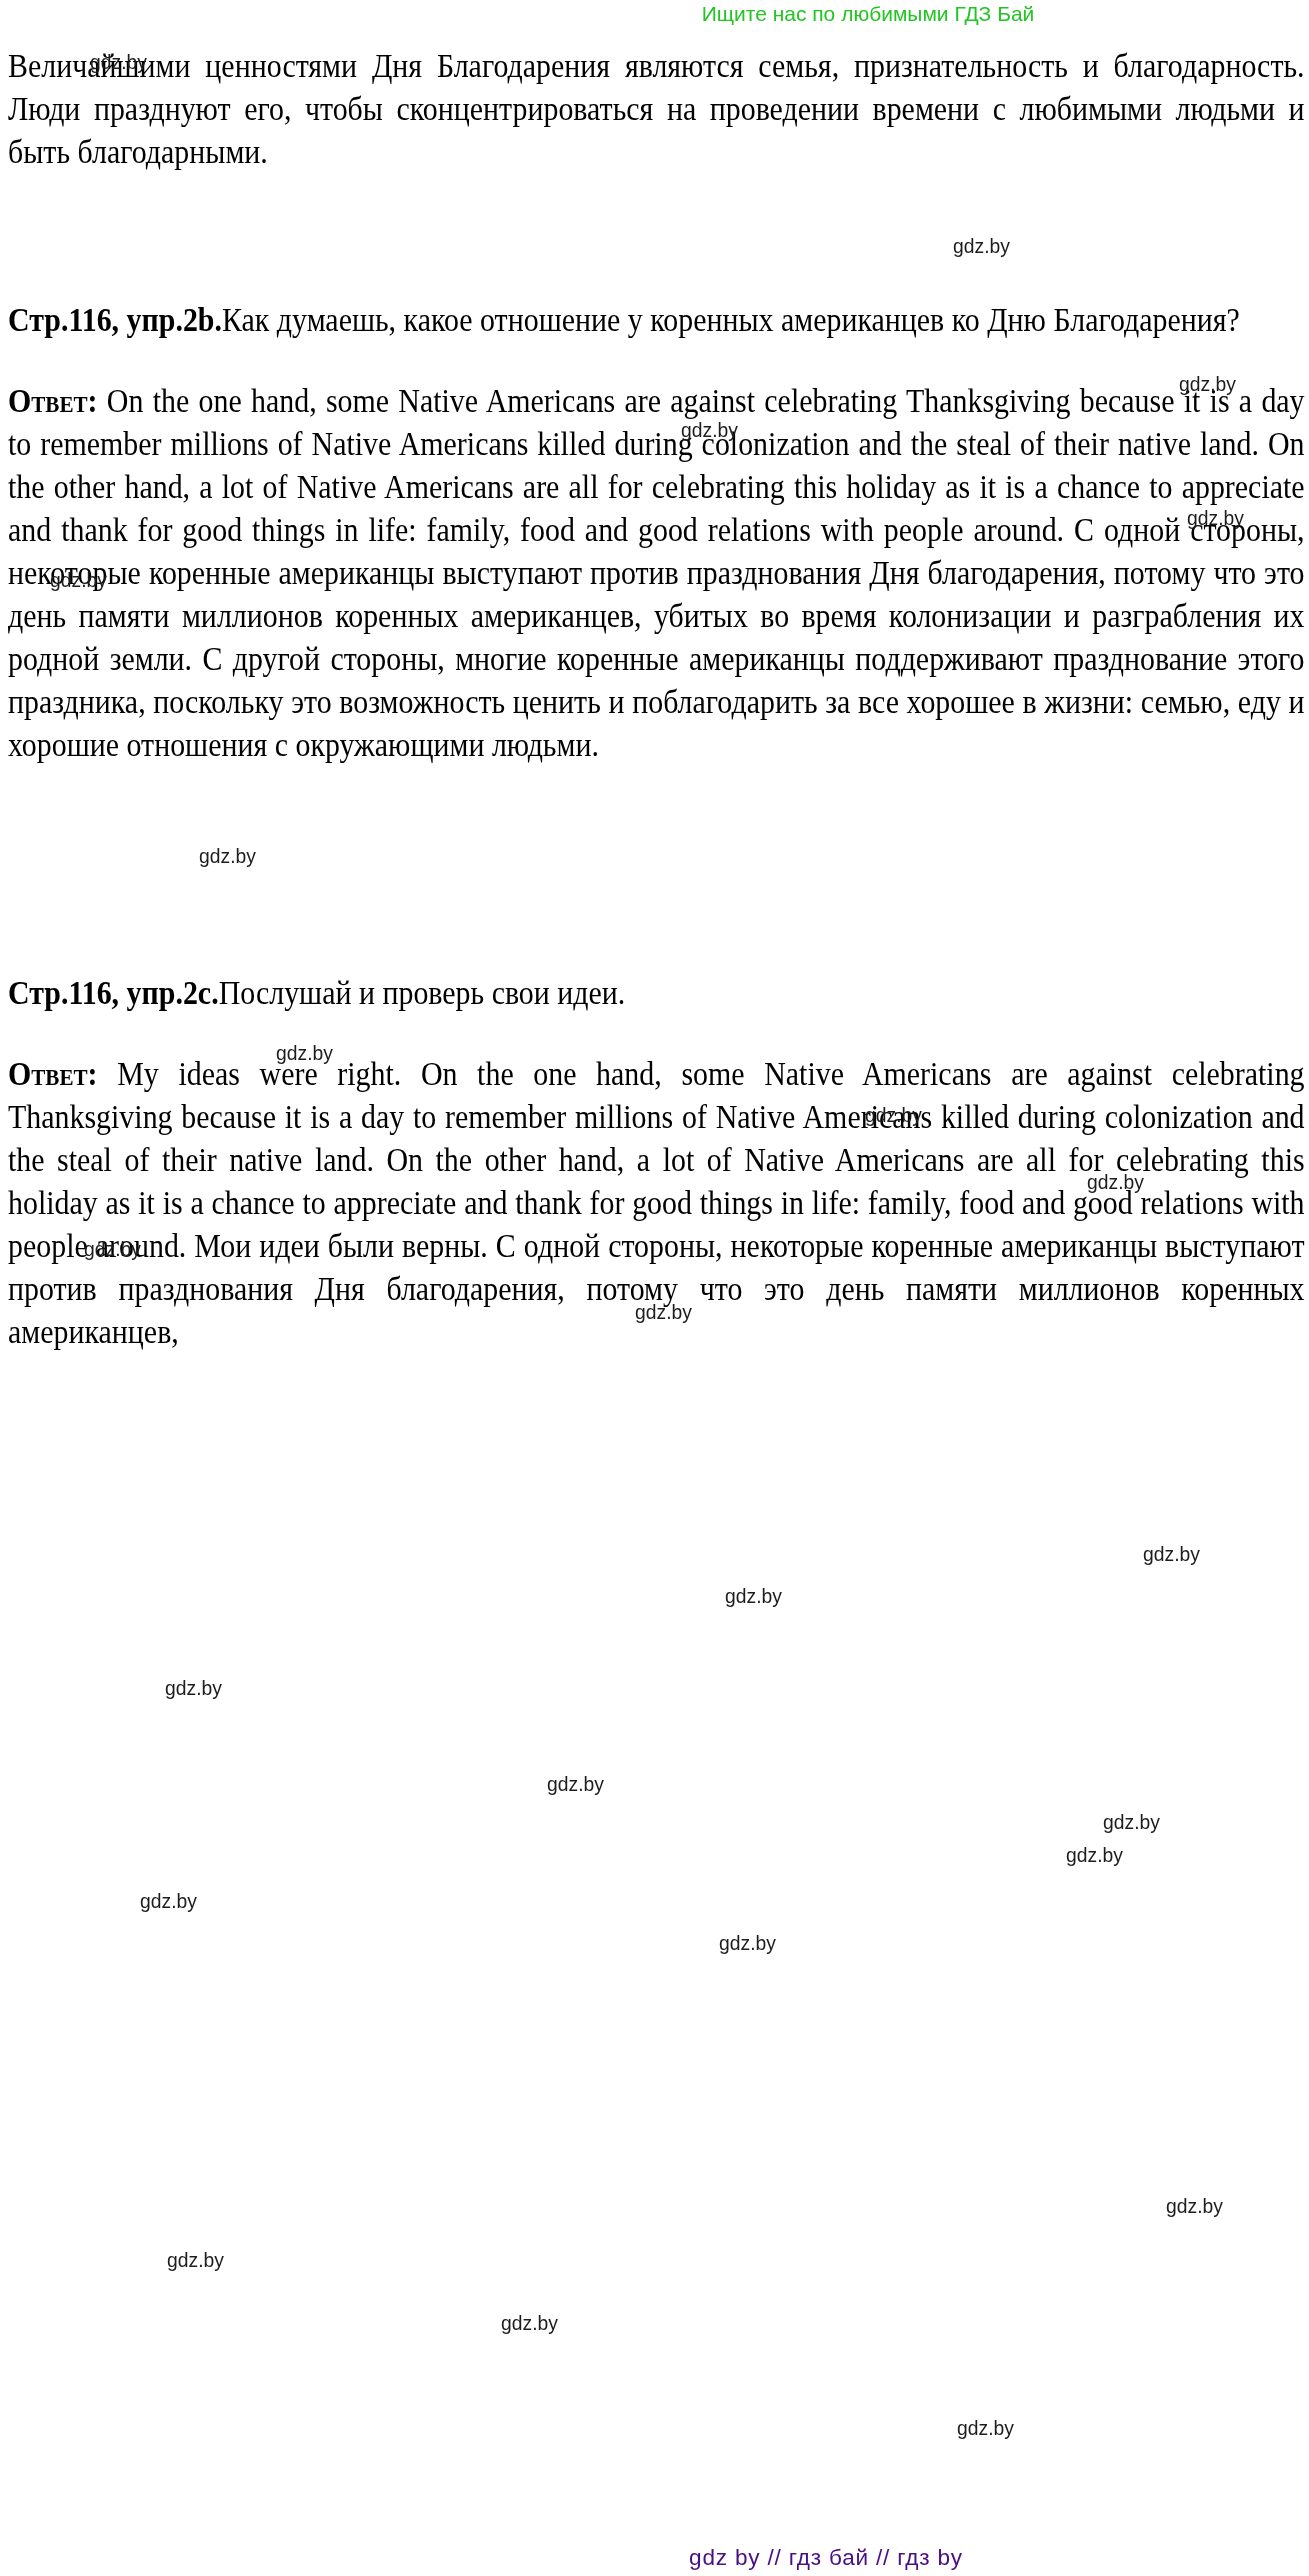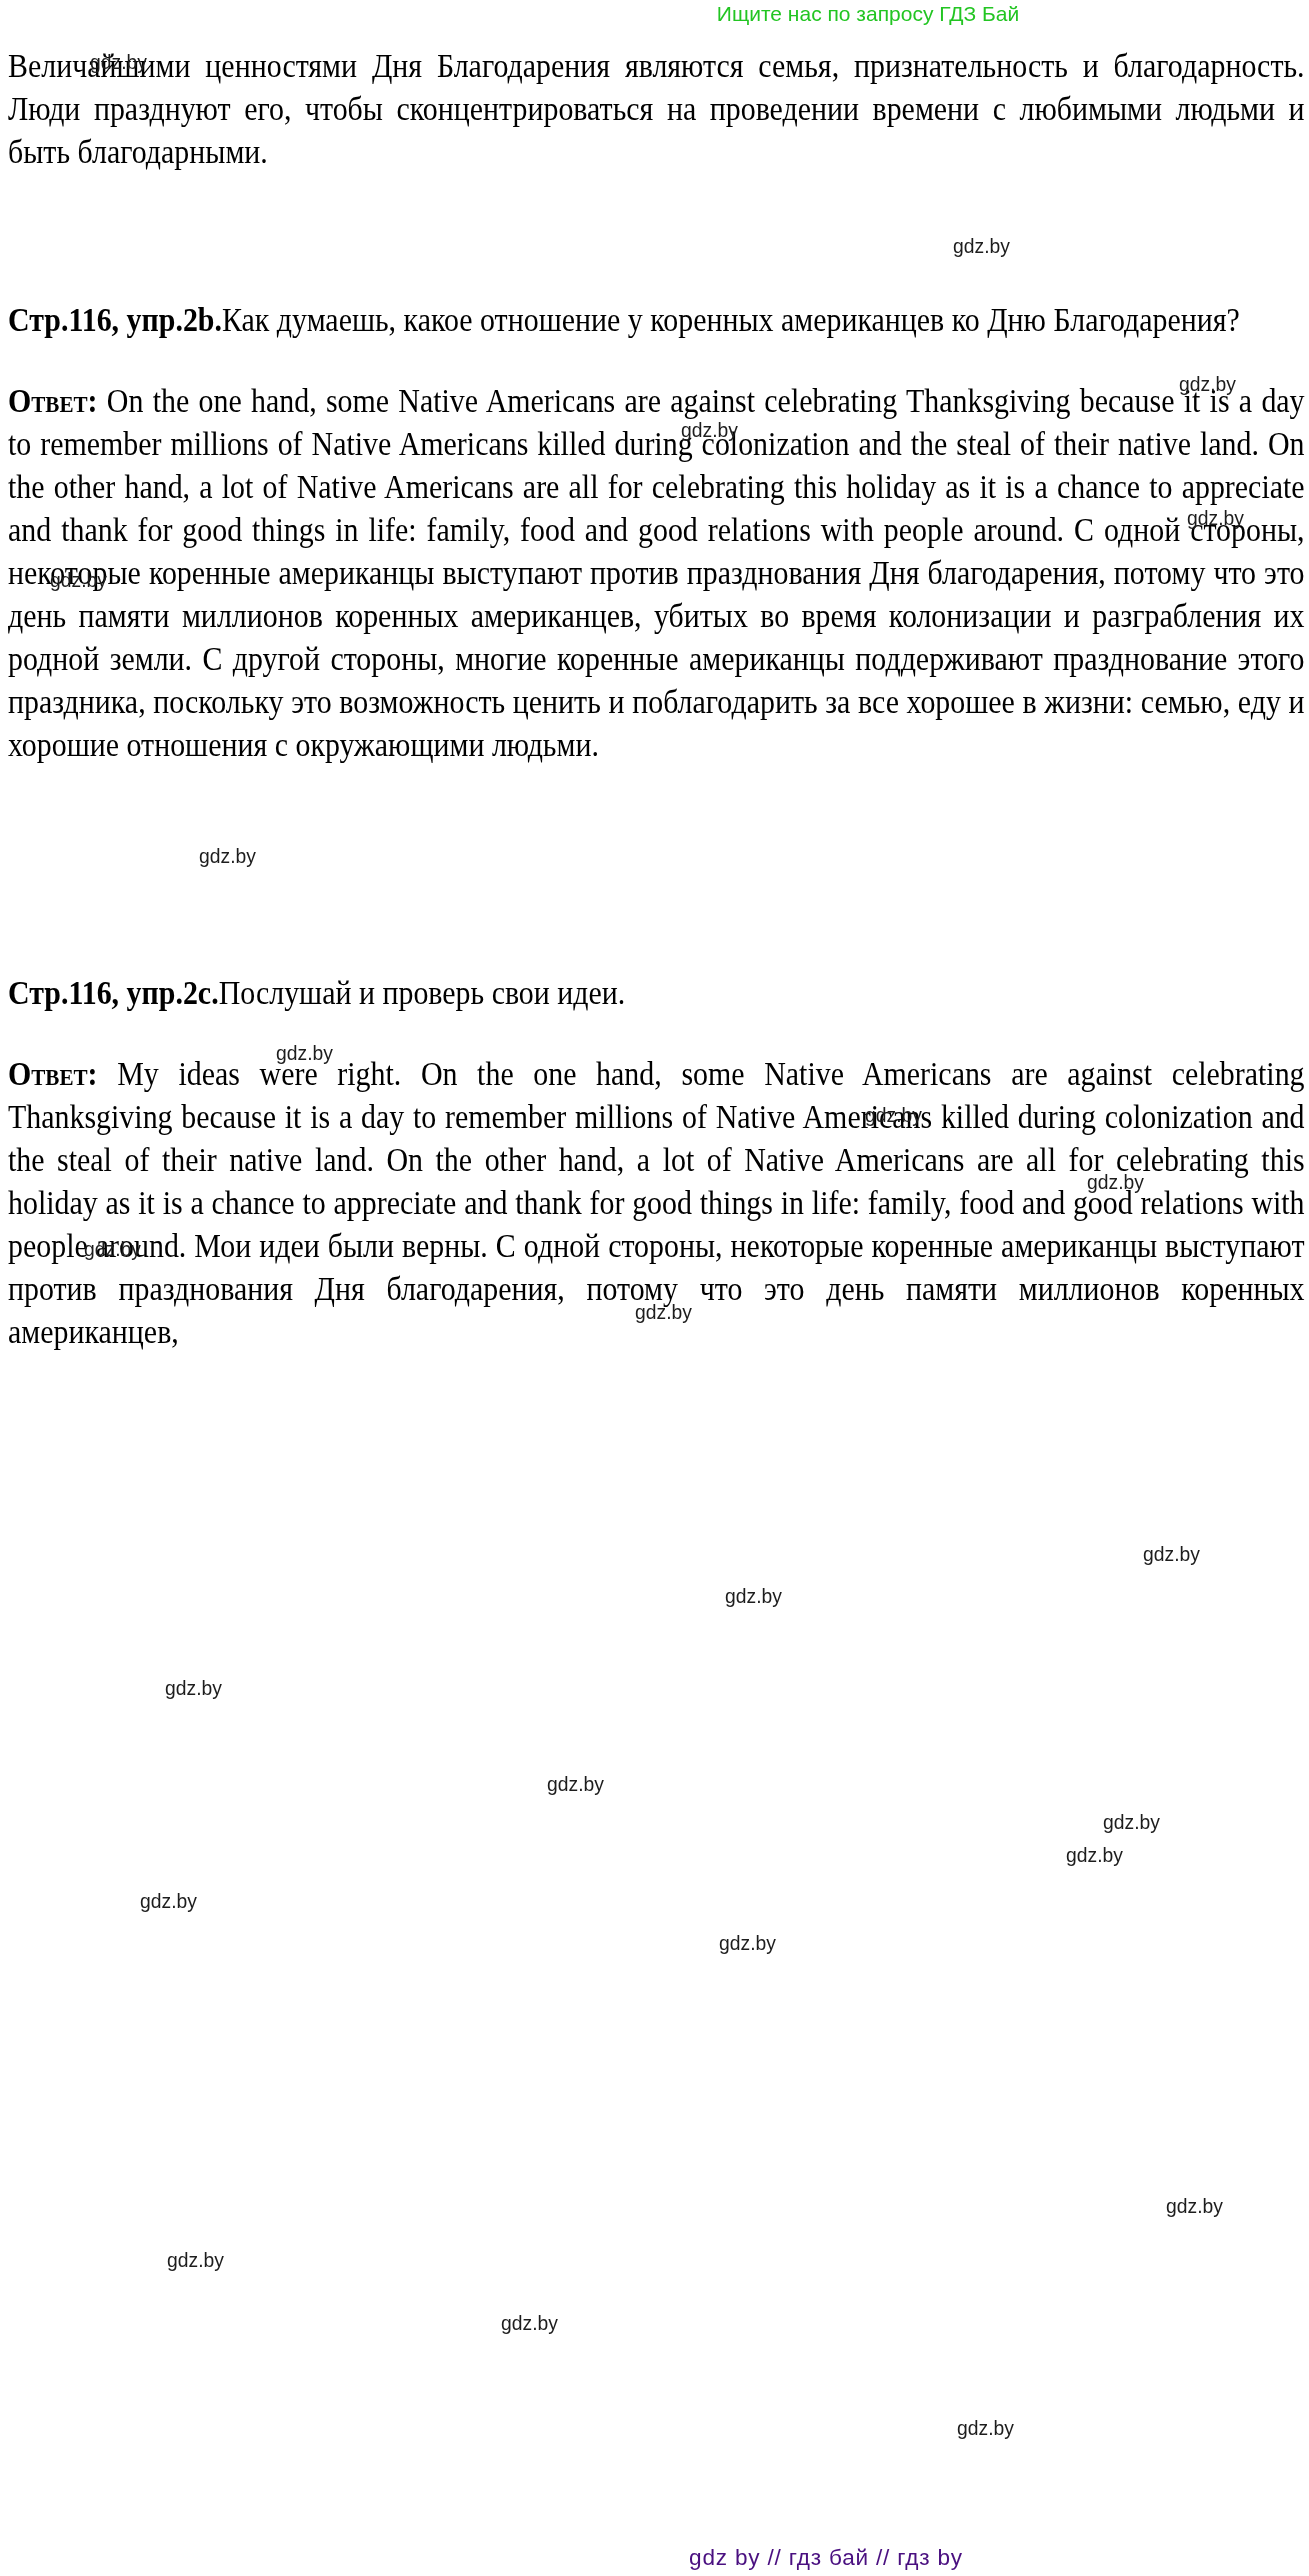--- a/index.html
+++ b/index.html
@@ -108,21 +108,21 @@
     letter-spacing: 0.8px;
     text-align: right;
   }
 </style>
 </head>
 <body>
 
 <div id="page">
 
   <div id="promo-banner" style="color: rgb(34, 197, 34);">
-    <span class="promo-inner">Ищите нас по запросу ГДЗ Бай</span>
+    <span class="promo-inner">Ищите нас по любимыми ГДЗ Бай</span>
   </div>
 
   <div id="content">
 
     <p class="para">
       <span>Величайшими ценностями Дня Благодарения являются семья, признательность и благодарность. Люди празднуют его, чтобы сконцентрироваться на проведении времени с любимыми людьми и быть благодарными.</span>
     </p>
 
     <div class="spacer-xl"></div>
 

